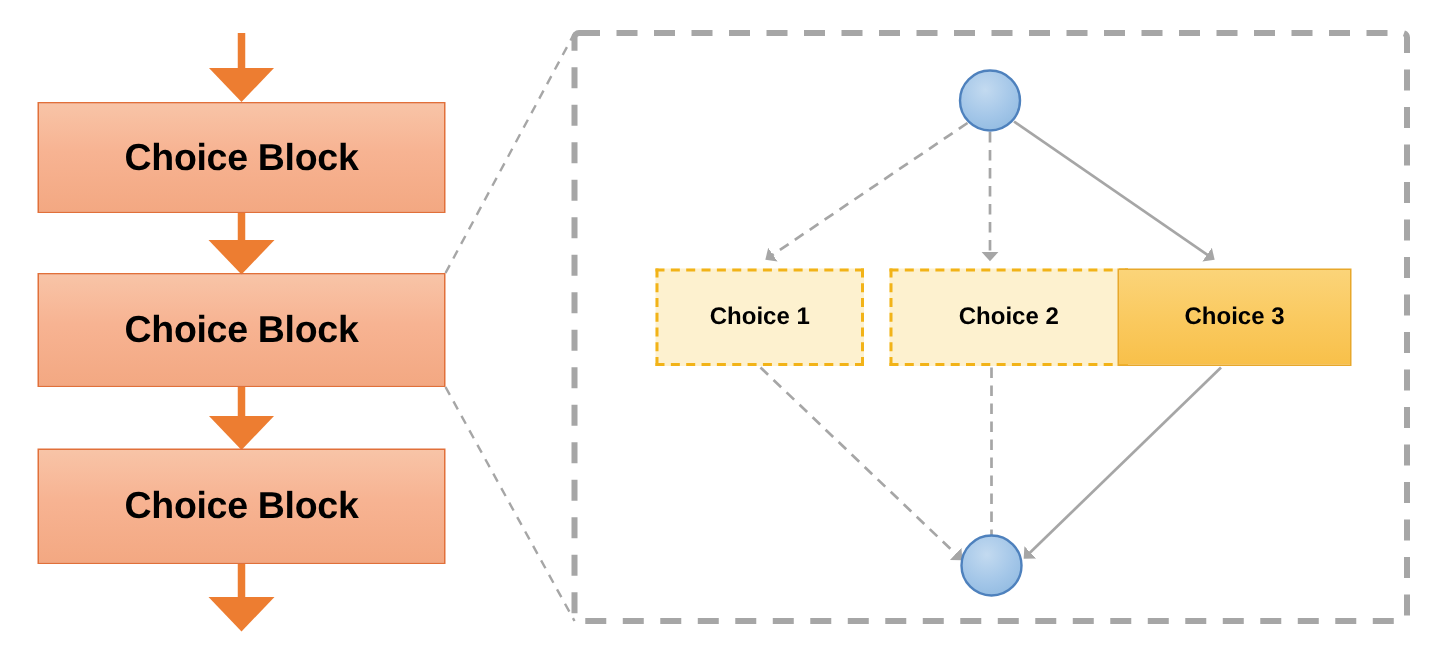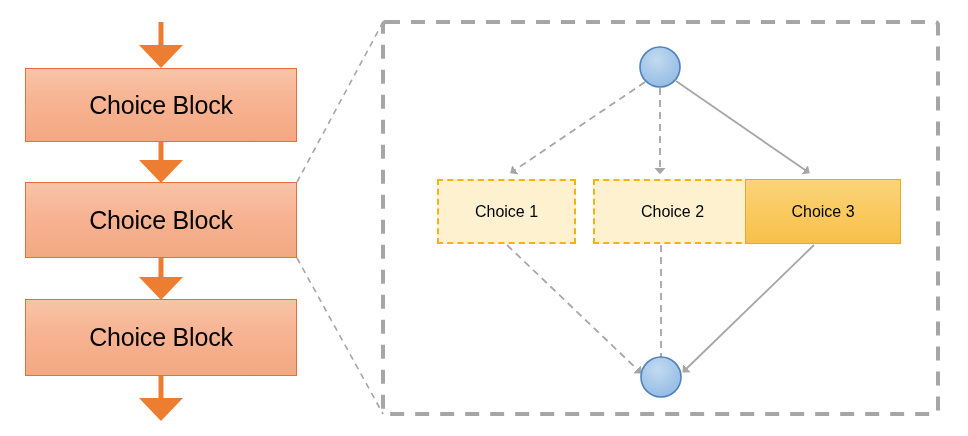--- a/index.html
+++ b/index.html
@@ -9,20 +9,21 @@
   }
   body {
     font-family: "Liberation Sans", sans-serif;
   }
   #canvas {
     position: relative;
     width: 968px;
     height: 436px;
     background: #ffffff;
     overflow: hidden;
+    font-weight: bold;
   }
   #vector-layer {
     position: absolute;
     left: 0;
     top: 0;
     width: 968px;
     height: 436px;
   }
 
   

